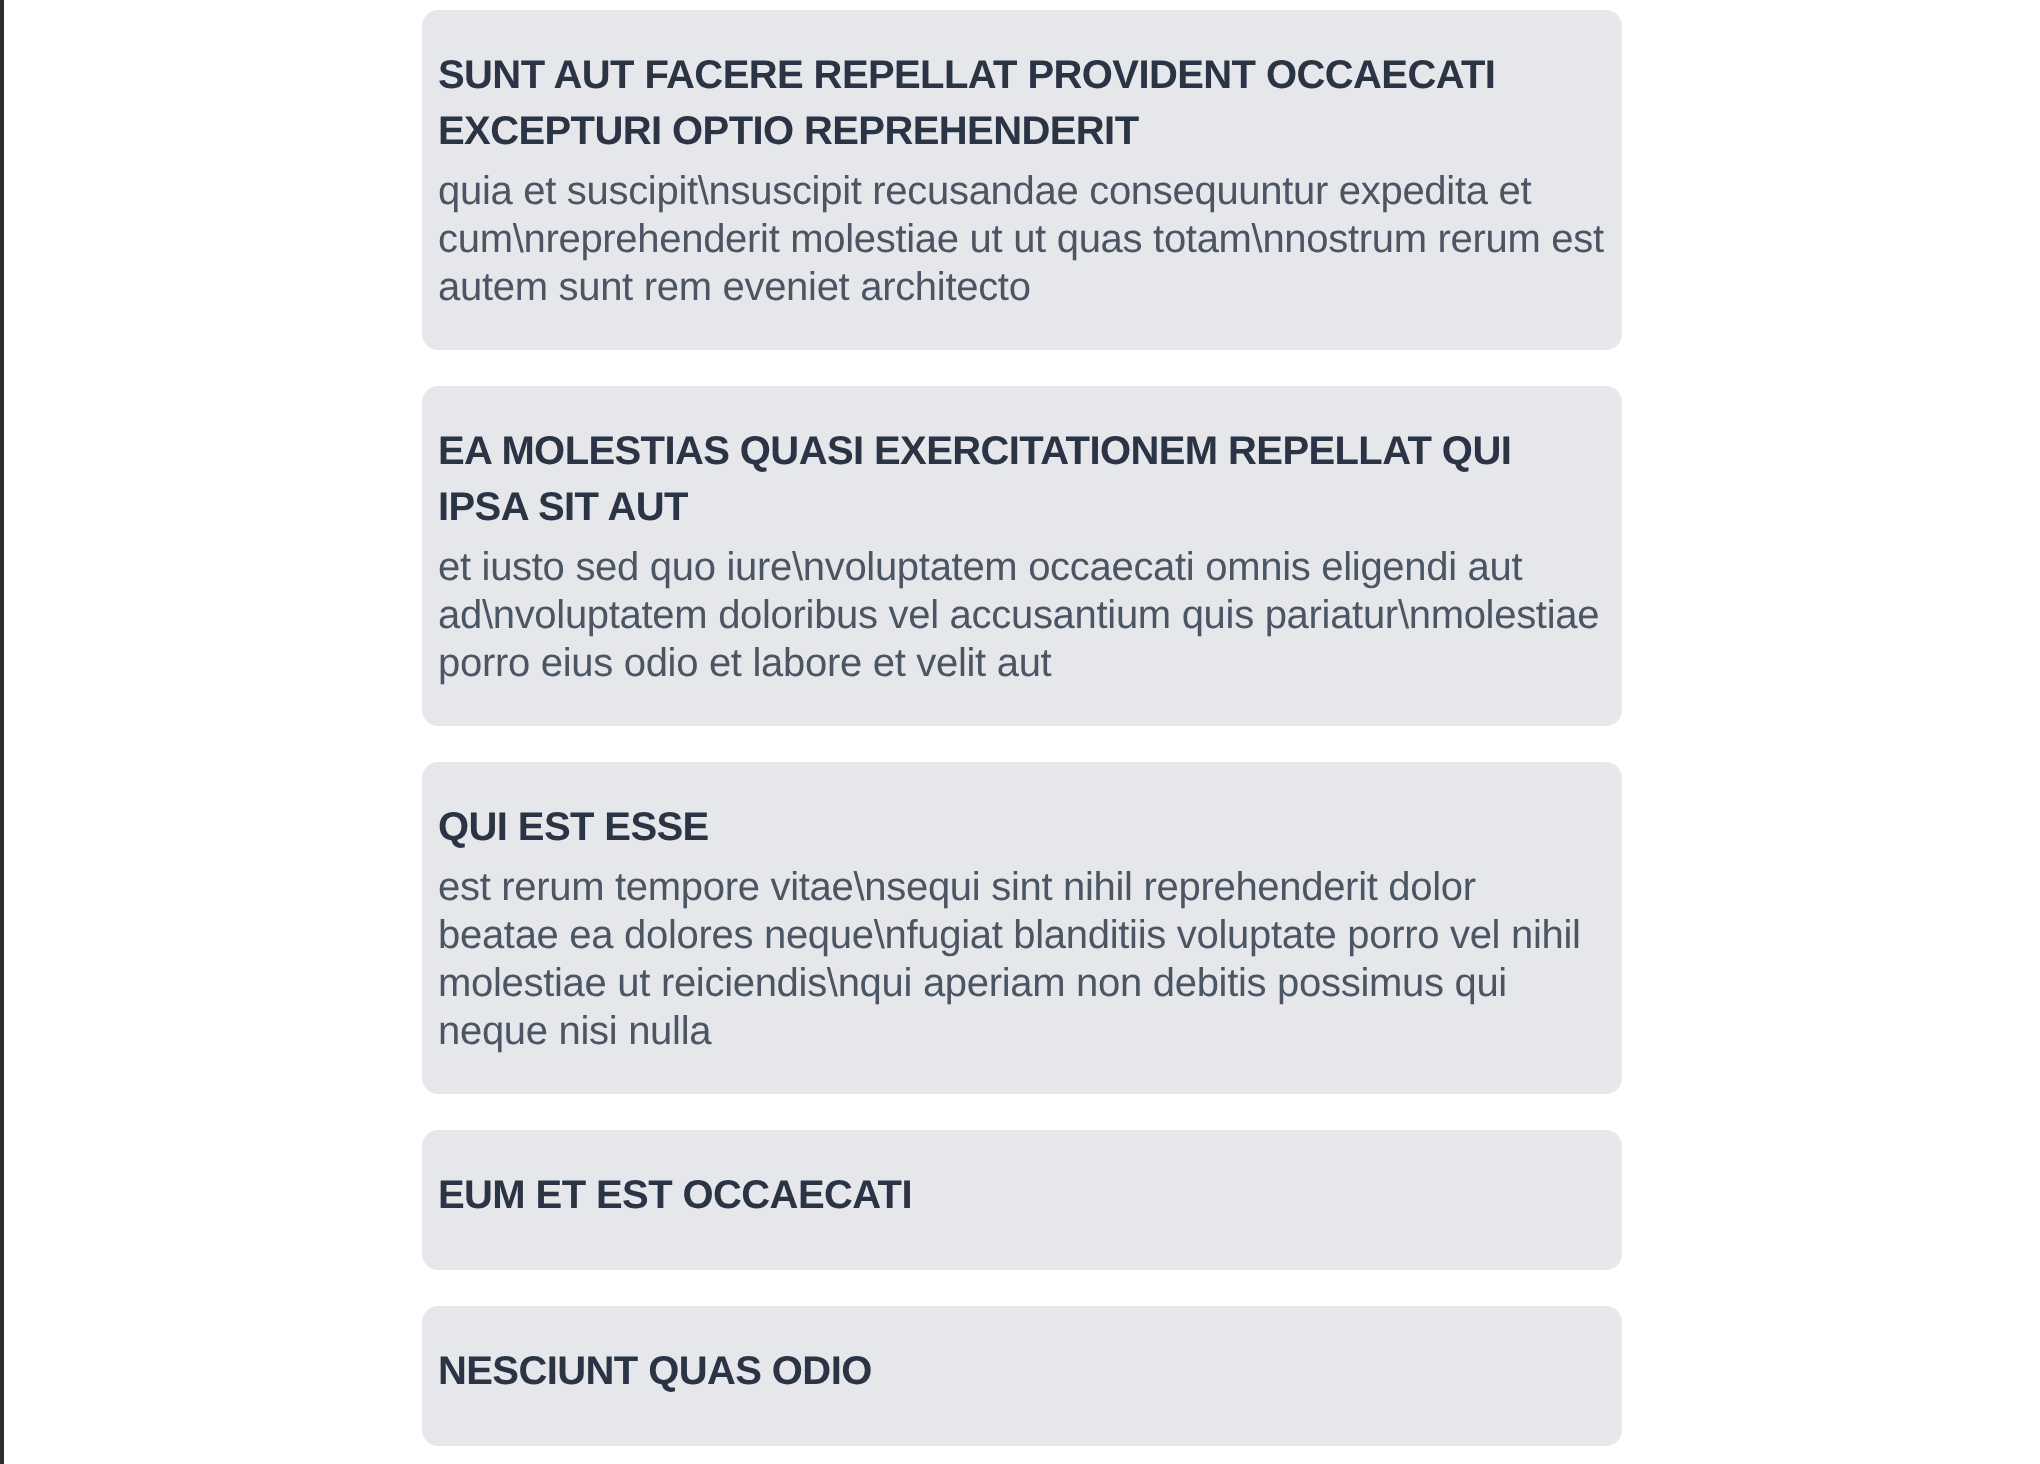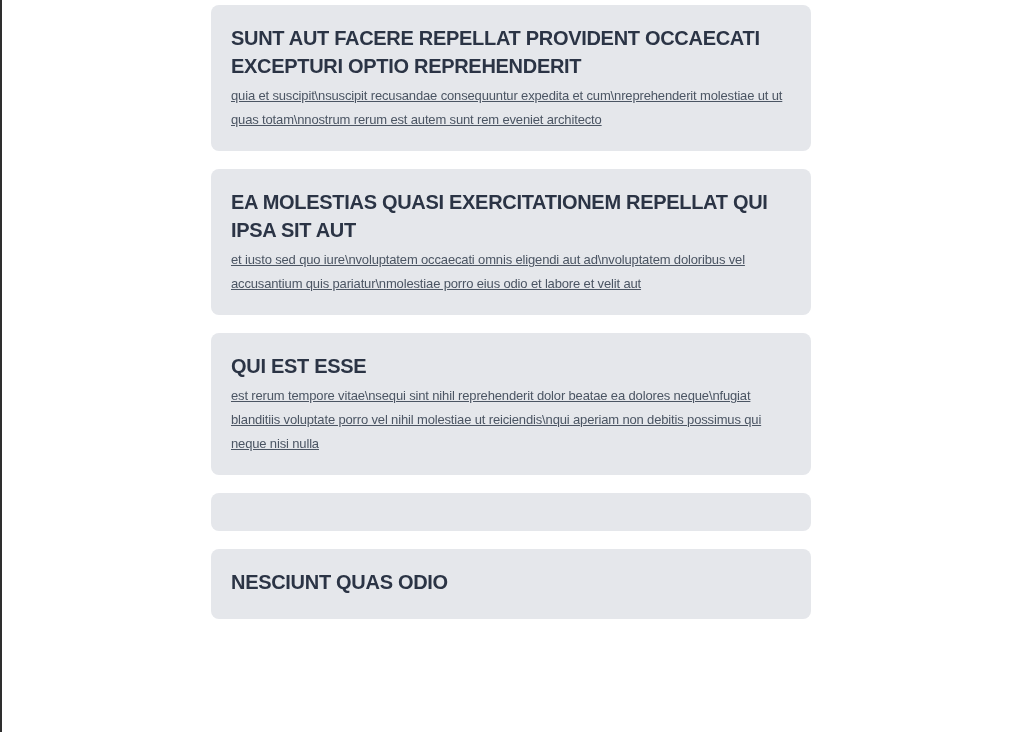--- a/index.html
+++ b/index.html
@@ -21,57 +21,57 @@
   .posts-list {
     width: 600px;
     margin: 0 auto;
     padding-top: 5px;
   }
   .post-card {
     box-sizing: border-box;
     width: 600px;
     background: var(--card-bg, #e5e7eb);
     border-radius: 8px;
-    padding: 19px 20px;
+    padding: 19px 8px;
     margin-bottom: 18px;
     cursor: pointer;
   }
   .post-title {
     margin: 0 0 4px 0;
     font-size: 20px;
     line-height: 28px;
     font-weight: 700;
     letter-spacing: -0.3px;
     color: var(--title-color, #2b3445);
   }
   .post-body {
-    font-size: 13px;
+    font-size: 20px;
     line-height: 24px;
     letter-spacing: -0.15px;
     color: var(--body-color, #4b5563);
-    text-decoration: underline;
   }
 </style>
 </head>
 <body>
 
 <div class="viewport">
   <main class="posts-list">
       <article class="post-card">
         <h2 class="post-title">SUNT AUT FACERE REPELLAT PROVIDENT OCCAECATI EXCEPTURI OPTIO REPREHENDERIT</h2>
         <div class="post-body">quia et suscipit\nsuscipit recusandae consequuntur expedita et cum\nreprehenderit molestiae ut ut quas totam\nnostrum rerum est autem sunt rem eveniet architecto</div>
       </article>
       <article class="post-card">
         <h2 class="post-title">EA MOLESTIAS QUASI EXERCITATIONEM REPELLAT QUI IPSA SIT AUT</h2>
         <div class="post-body">et iusto sed quo iure\nvoluptatem occaecati omnis eligendi aut ad\nvoluptatem doloribus vel accusantium quis pariatur\nmolestiae porro eius odio et labore et velit aut</div>
       </article>
       <article class="post-card">
         <h2 class="post-title">QUI EST ESSE</h2>
         <div class="post-body">est rerum tempore vitae\nsequi sint nihil reprehenderit dolor beatae ea dolores neque\nfugiat blanditiis voluptate porro vel nihil molestiae ut reiciendis\nqui aperiam non debitis possimus qui neque nisi nulla</div>
       </article>
       <article class="post-card">
+        <h2 class="post-title">EUM ET EST OCCAECATI</h2>
       </article>
       <article class="post-card">
         <h2 class="post-title">NESCIUNT QUAS ODIO</h2>
         <div class="post-body"></div>
       </article>
     </main>
 </div>
 
 </body></html>

